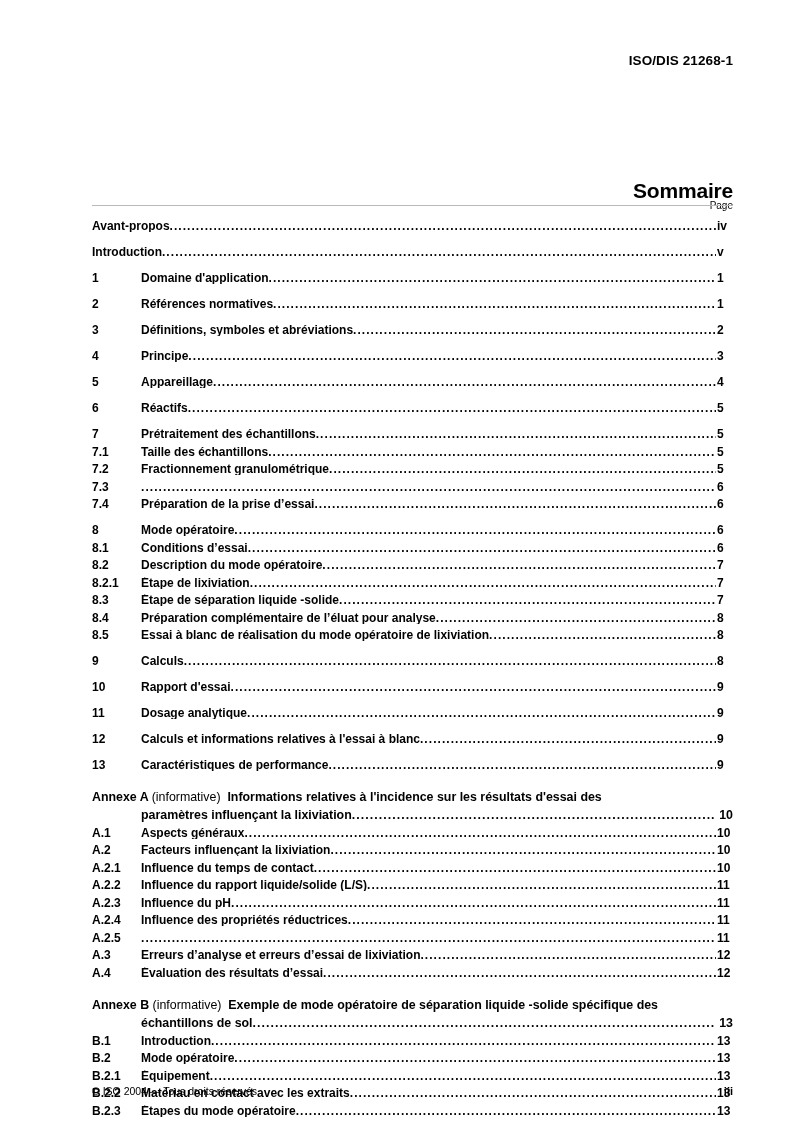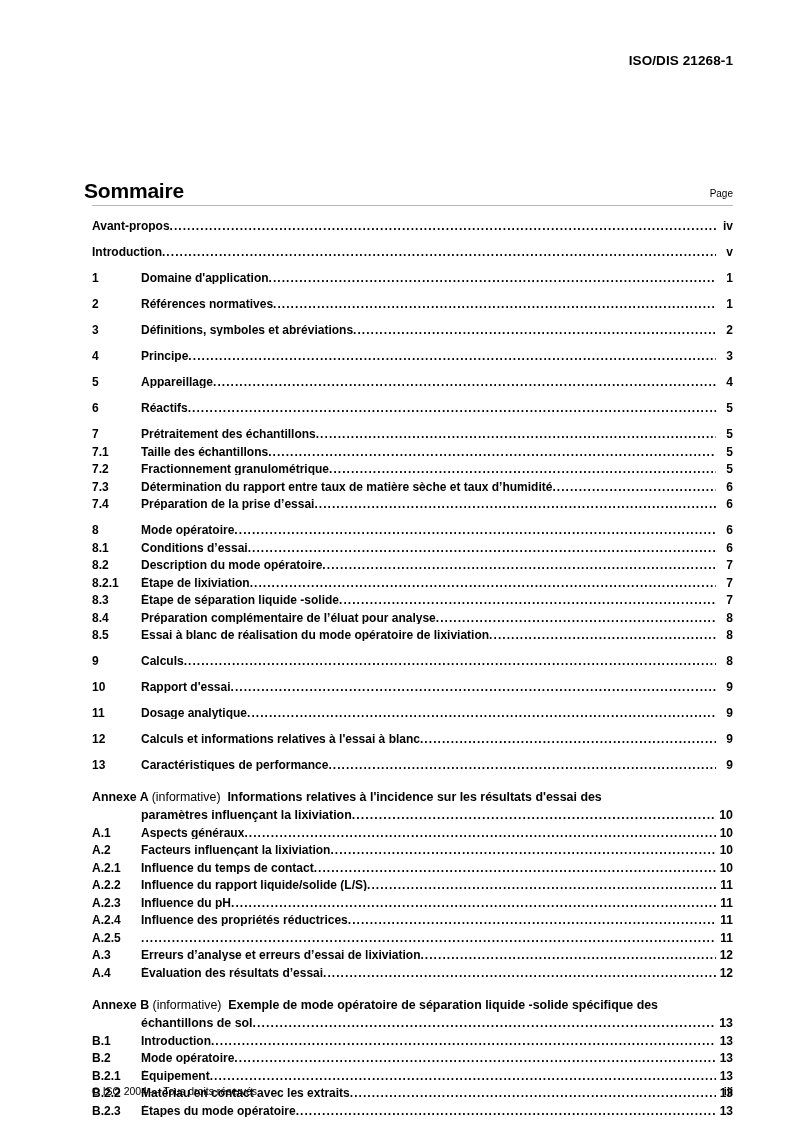--- a/index.html
+++ b/index.html
@@ -30,25 +30,26 @@
     text-align: right;
     font-size: 13.5px;
     font-weight: bold;
     letter-spacing: 0.1px;
   }
 
   
   .toc-title-row {
     position: absolute;
     top: 172px;
-    left: 84px;
+    left: 108px;
     right: 61px;
     display: flex;
     align-items: flex-end;
     justify-content: space-between;
+    flex-direction: column;
   }
   .toc-title {
     font-size: 21px;
     font-weight: bold;
     letter-spacing: -0.2px;
     line-height: 1;
   }
   .page-col-label {
     font-size: 10px;
     font-weight: normal;
@@ -105,21 +106,21 @@
   .entry .leader {
     flex: 1 1 auto;
     overflow: hidden;
     white-space: nowrap;
     letter-spacing: 1.05px;
     font-weight: bold;
     margin-left: 0;
   }
   .entry .pg {
     flex: 0 0 auto;
-    text-align: right;
+    text-align: left;
     min-width: 16px;
     padding-left: 1px;
   }
   .entry.front .label { padding-right: 0; }
 
   
   .sp-front   { padding-top: 14px; }
   .sp-clause  { padding-top: 14px; }
   .sp-sub     { padding-top: 5.5px; }
   .sp-annex   { padding-top: 20px; }
@@ -274,21 +275,20 @@
           <span class="num">7.2</span>
           <span class="txt-wrap">
             <span class="label">Fractionnement granulométrique</span>
             <span class="leader">................................................................................................................................................................................................................................</span>
           </span>
           <span class="pg">5</span>
         </li>
         <li class="entry sp-sub">
           <span class="num">7.3</span>
           <span class="txt-wrap">
-            <span class="label">Détermination du rapport entre taux de matière sèche et taux d’humidité</span>
             <span class="leader">................................................................................................................................................................................................................................</span>
           </span>
           <span class="pg">6</span>
         </li>
         <li class="entry sp-sub">
           <span class="num">7.4</span>
           <span class="txt-wrap">
             <span class="label">Préparation de la prise d’essai</span>
             <span class="leader">................................................................................................................................................................................................................................</span>
           </span>

